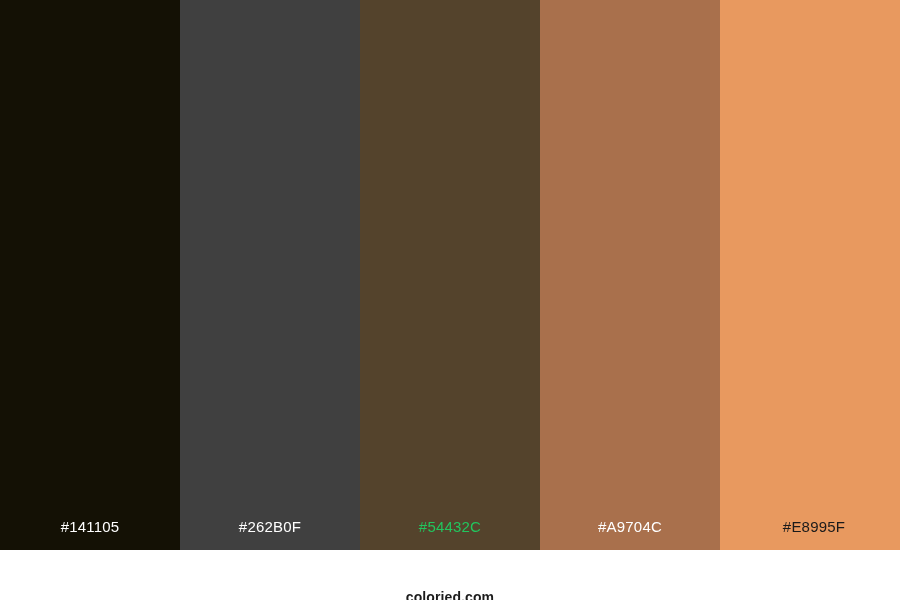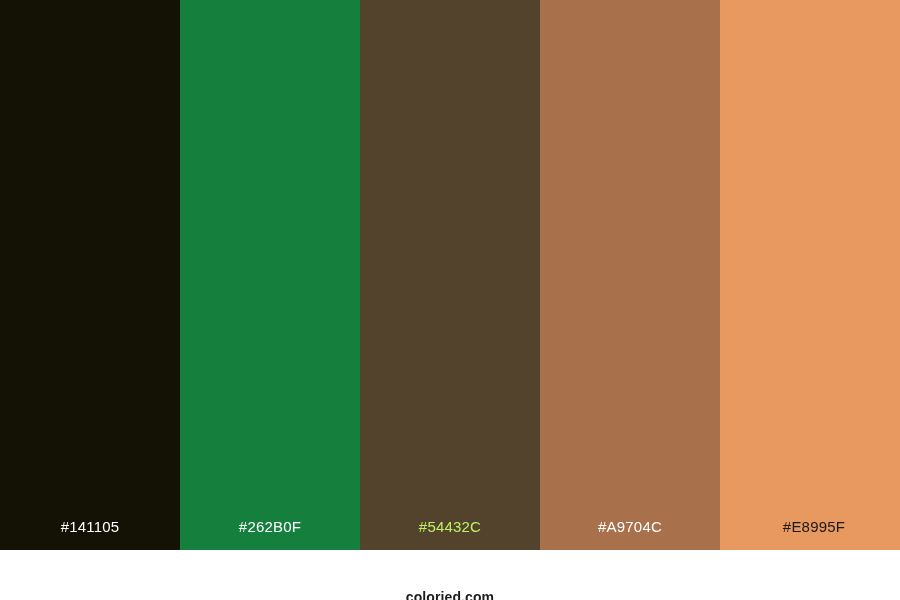--- a/index.html
+++ b/index.html
@@ -85,26 +85,26 @@
 <body>
 
 <div id="palette-page" style="background-color: rgb(255, 255, 255);">
 
   <div id="swatch-strip">
 
     <div class="swatch" style="background-color: rgb(20, 17, 5);">
       <span class="swatch-label label-light" style="color: rgb(255, 255, 255);">#141105</span>
     </div>
 
-    <div class="swatch" style="background-color: #15803d;">
+    <div class="swatch" style="background-color: #404040;">
       <span class="swatch-label label-light" style="color: rgb(255, 255, 255);">#262B0F</span>
     </div>
 
     <div class="swatch" style="background-color: rgb(84, 67, 44);">
-      <span class="swatch-label label-light" style="color: #bef264;">#54432C</span>
+      <span class="swatch-label label-light" style="color: #22c55e;">#54432C</span>
     </div>
 
     <div class="swatch" style="background-color: rgb(169, 112, 76); justify-content: flex-end;">
       <span class="swatch-label label-light" style="color: rgb(255, 255, 255);">#A9704C</span>
     </div>
 
     <div class="swatch" style="background-color: rgb(232, 153, 95);">
       <span class="swatch-label label-dark" style="color: rgb(26, 26, 26);">#E8995F</span>
     </div>
 

